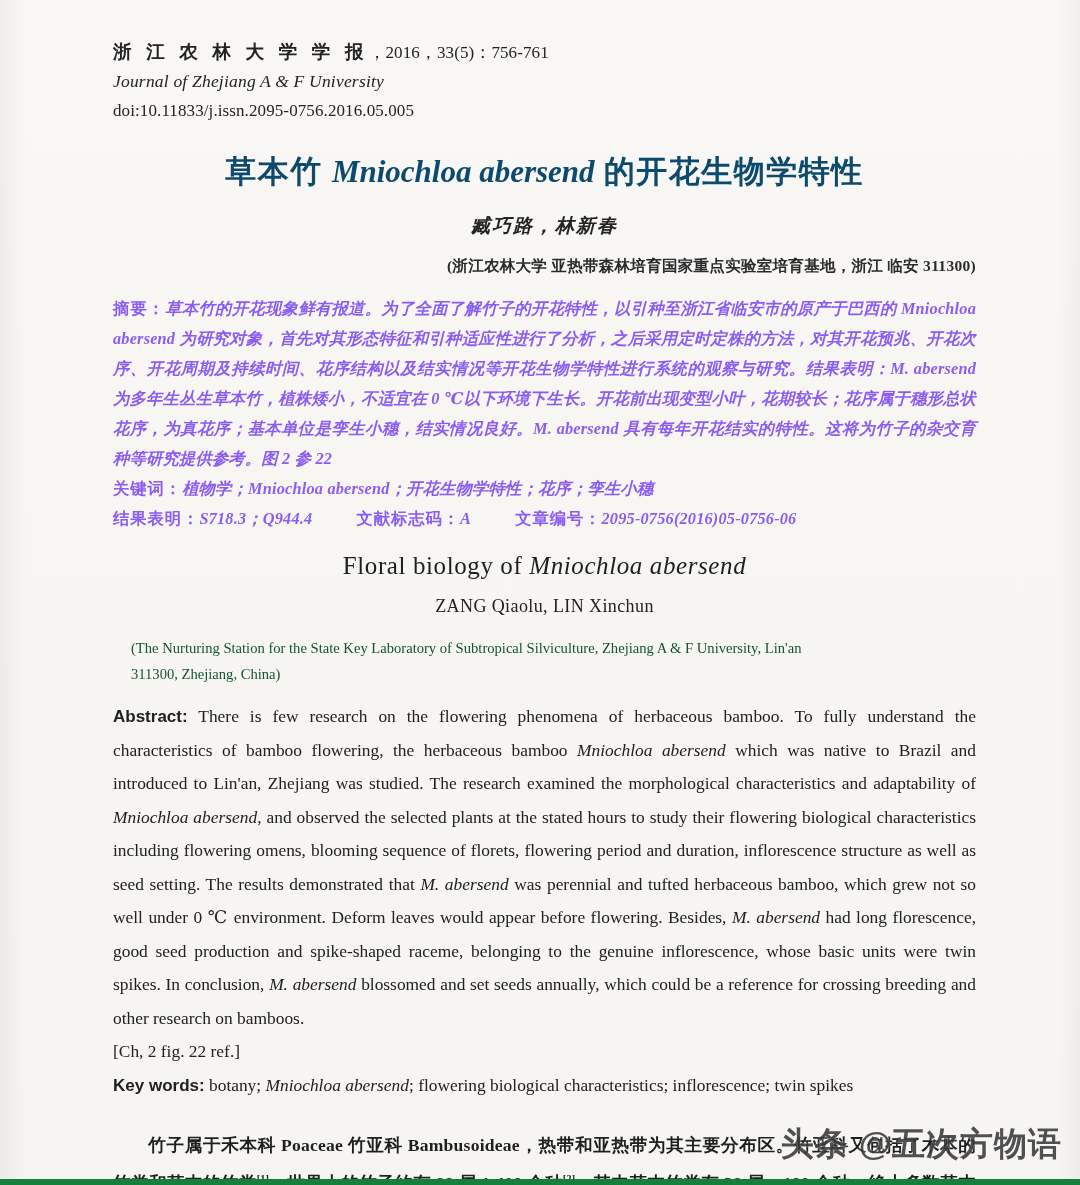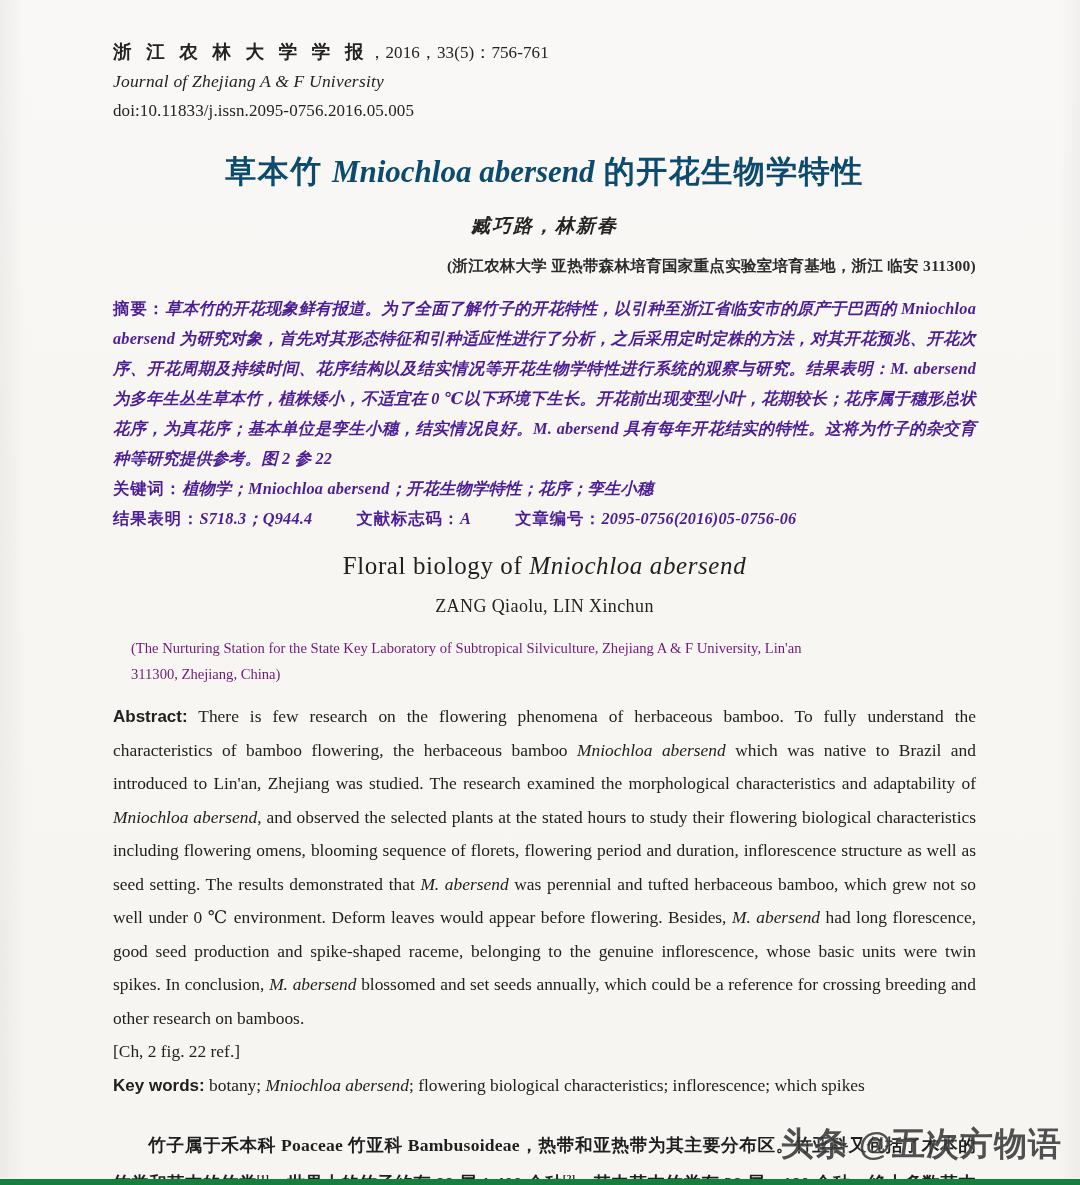--- a/index.html
+++ b/index.html
@@ -97,21 +97,21 @@
   }
 
   
   .abs-cn {
     font-size: 16.3px;
     line-height: 30px;
     font-weight: 600;
     font-style: italic;
     letter-spacing: .2px;
     text-align: justify;
-    color: #4c1d95;
+    color: #8b5cf6;
   }
   .abs-cn p { margin: 0; }
   .abs-cn .lbl { font-style: normal; font-weight: 700; letter-spacing: 1px; }
   .abs-cn .sci { font-style: italic; }
   .cls-row { margin-top: 1px; }
   .cls-row .gap { display: inline-block; width: 44px; }
 
   
   .title-en {
     text-align: center;
@@ -127,21 +127,21 @@
     letter-spacing: .4px;
     margin-bottom: 18px;
     color: #222;
   }
   .affil-en {
     font-size: 14.6px;
     line-height: 26px;
     text-align: left;
     padding: 0 18px 0 18px;
     margin-bottom: 13px;
-    color: #701a75;
+    color: #14532d;
   }
   .affil-en .l2 { display: block; }
 
   
   .abs-en {
     font-size: 17.4px;
     line-height: 33.5px;
     text-align: justify;
     text-justify: inter-word;
     color: #212121;
@@ -221,21 +221,21 @@
     <div class="affil-en">
       <span>(The Nurturing Station for the State Key Laboratory of Subtropical Silviculture, Zhejiang A &amp; F University, Lin'an</span>
       <span class="l2">311300, Zhejiang, China)</span>
     </div>
 
     <div class="abs-en">
       <p><span class="lbl">Abstract:</span><span> There is few research on the flowering phenomena of herbaceous bamboo. To fully understand the characteristics of bamboo flowering, the herbaceous bamboo </span><span class="sci">Mniochloa abersend</span><span> which was native to Brazil and introduced to Lin'an, Zhejiang was studied. The research examined the morphological characteristics and adaptability of </span><span class="sci">Mniochloa abersend</span><span>, and observed the selected plants at the stated hours to study their flowering biological characteristics including flowering omens, blooming sequence of florets, flowering period and duration, inflorescence structure as well as seed setting. The results demonstrated that </span><span class="sci">M. abersend</span><span> was perennial and tufted herbaceous bamboo, which grew not so well under 0 ℃ environment. Deform leaves would appear before flowering. Besides, </span><span class="sci">M. abersend</span><span> had long florescence, good seed production and spike-shaped raceme, belonging to the genuine inflorescence, whose basic units were twin spikes. In conclusion, </span><span class="sci">M. abersend</span><span> blossomed and set seeds annually, which could be a reference for crossing breeding and other research on bamboos.</span></p>
 
       <p class="refline">[Ch, 2 fig. 22 ref.]</p>
 
-      <p class="kw-line"><span class="lbl">Key words:</span><span> botany; </span><span class="sci">Mniochloa abersend</span><span>; flowering biological characteristics; inflorescence; which spikes</span></p>
+      <p class="kw-line"><span class="lbl">Key words:</span><span> botany; </span><span class="sci">Mniochloa abersend</span><span>; flowering biological characteristics; inflorescence; twin spikes</span></p>
     </div>
 
     <div class="body-cn">
       <p><span>竹子属于禾本科 Poaceae 竹亚科 Bambusoideae，热带和亚热带为其主要分布区。竹亚科又包括了木本的竹类和草本的竹类</span><sup>[1]</sup><span>。世界上的竹子约有 88 属 1 400 余种</span><sup>[2]</sup><span>，其中草本竹类有 28 属，180 余种。绝大多数草本竹类分布在拉丁美洲，非洲有 5 属，亚洲和大洋洲共有 3 属，中国仅台湾有 1 种草本竹即 </span></p>
     </div>
 
   </div>
 
   <div class="watermark">头条 @五次方物语</div>
 </div>

